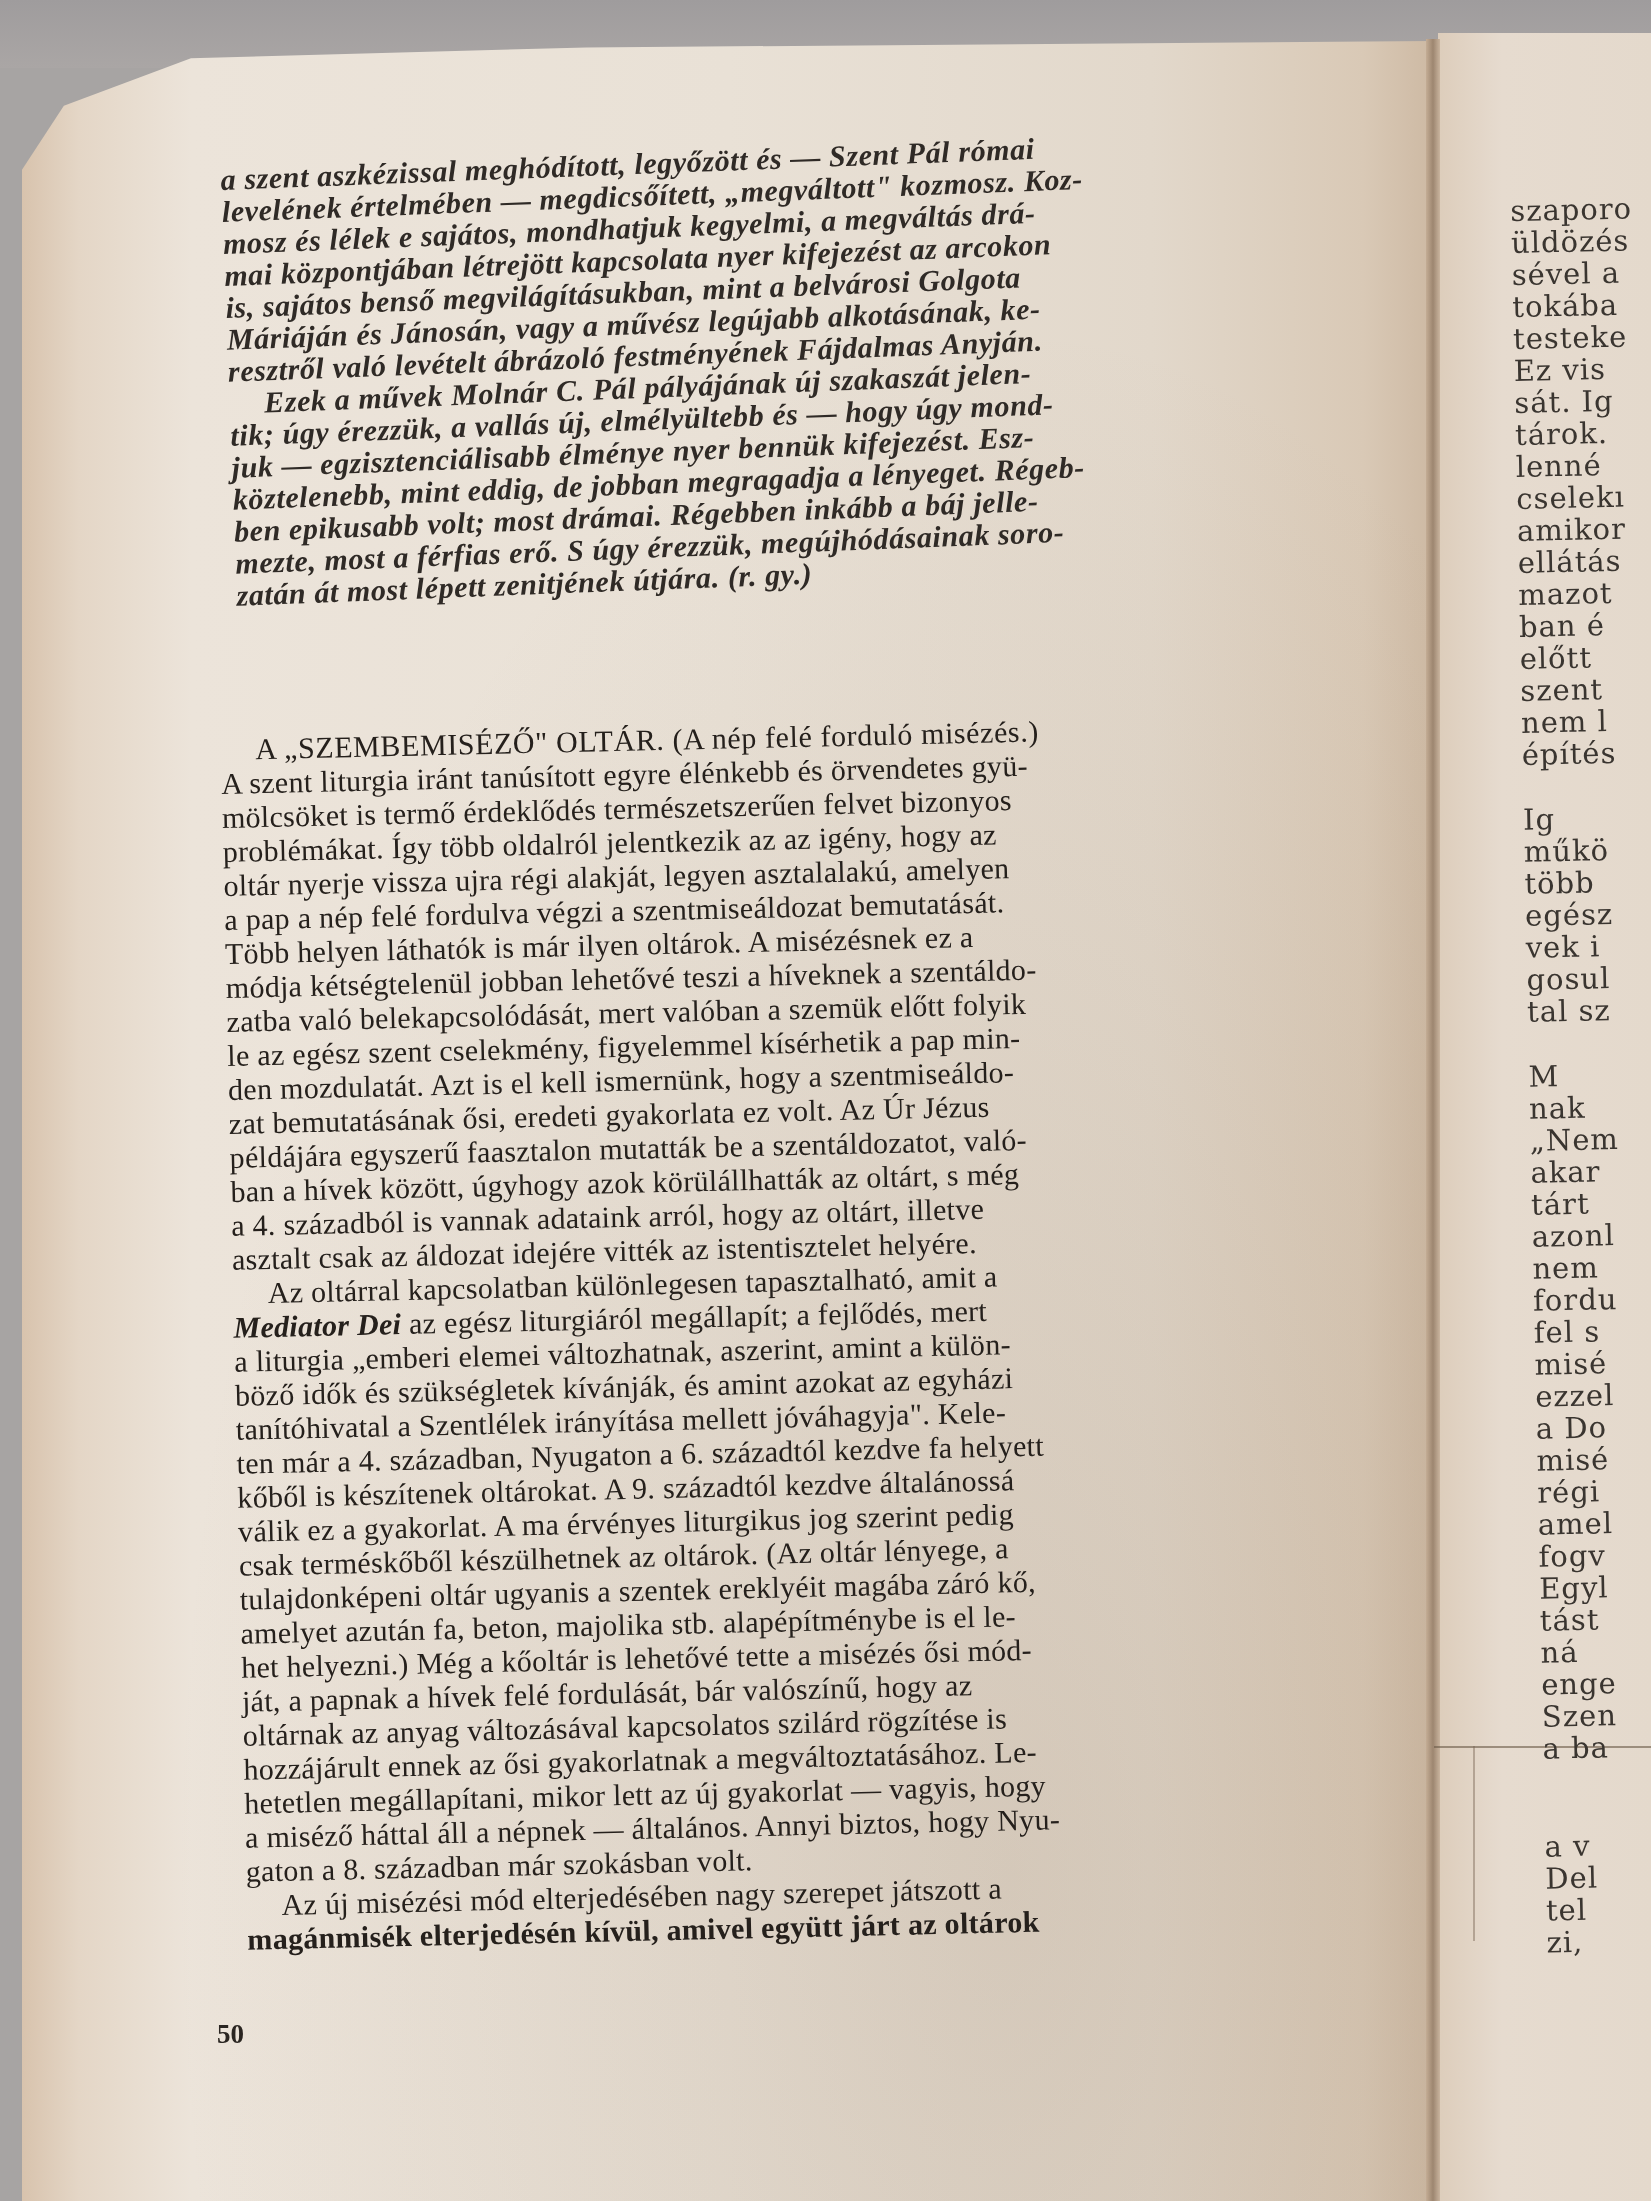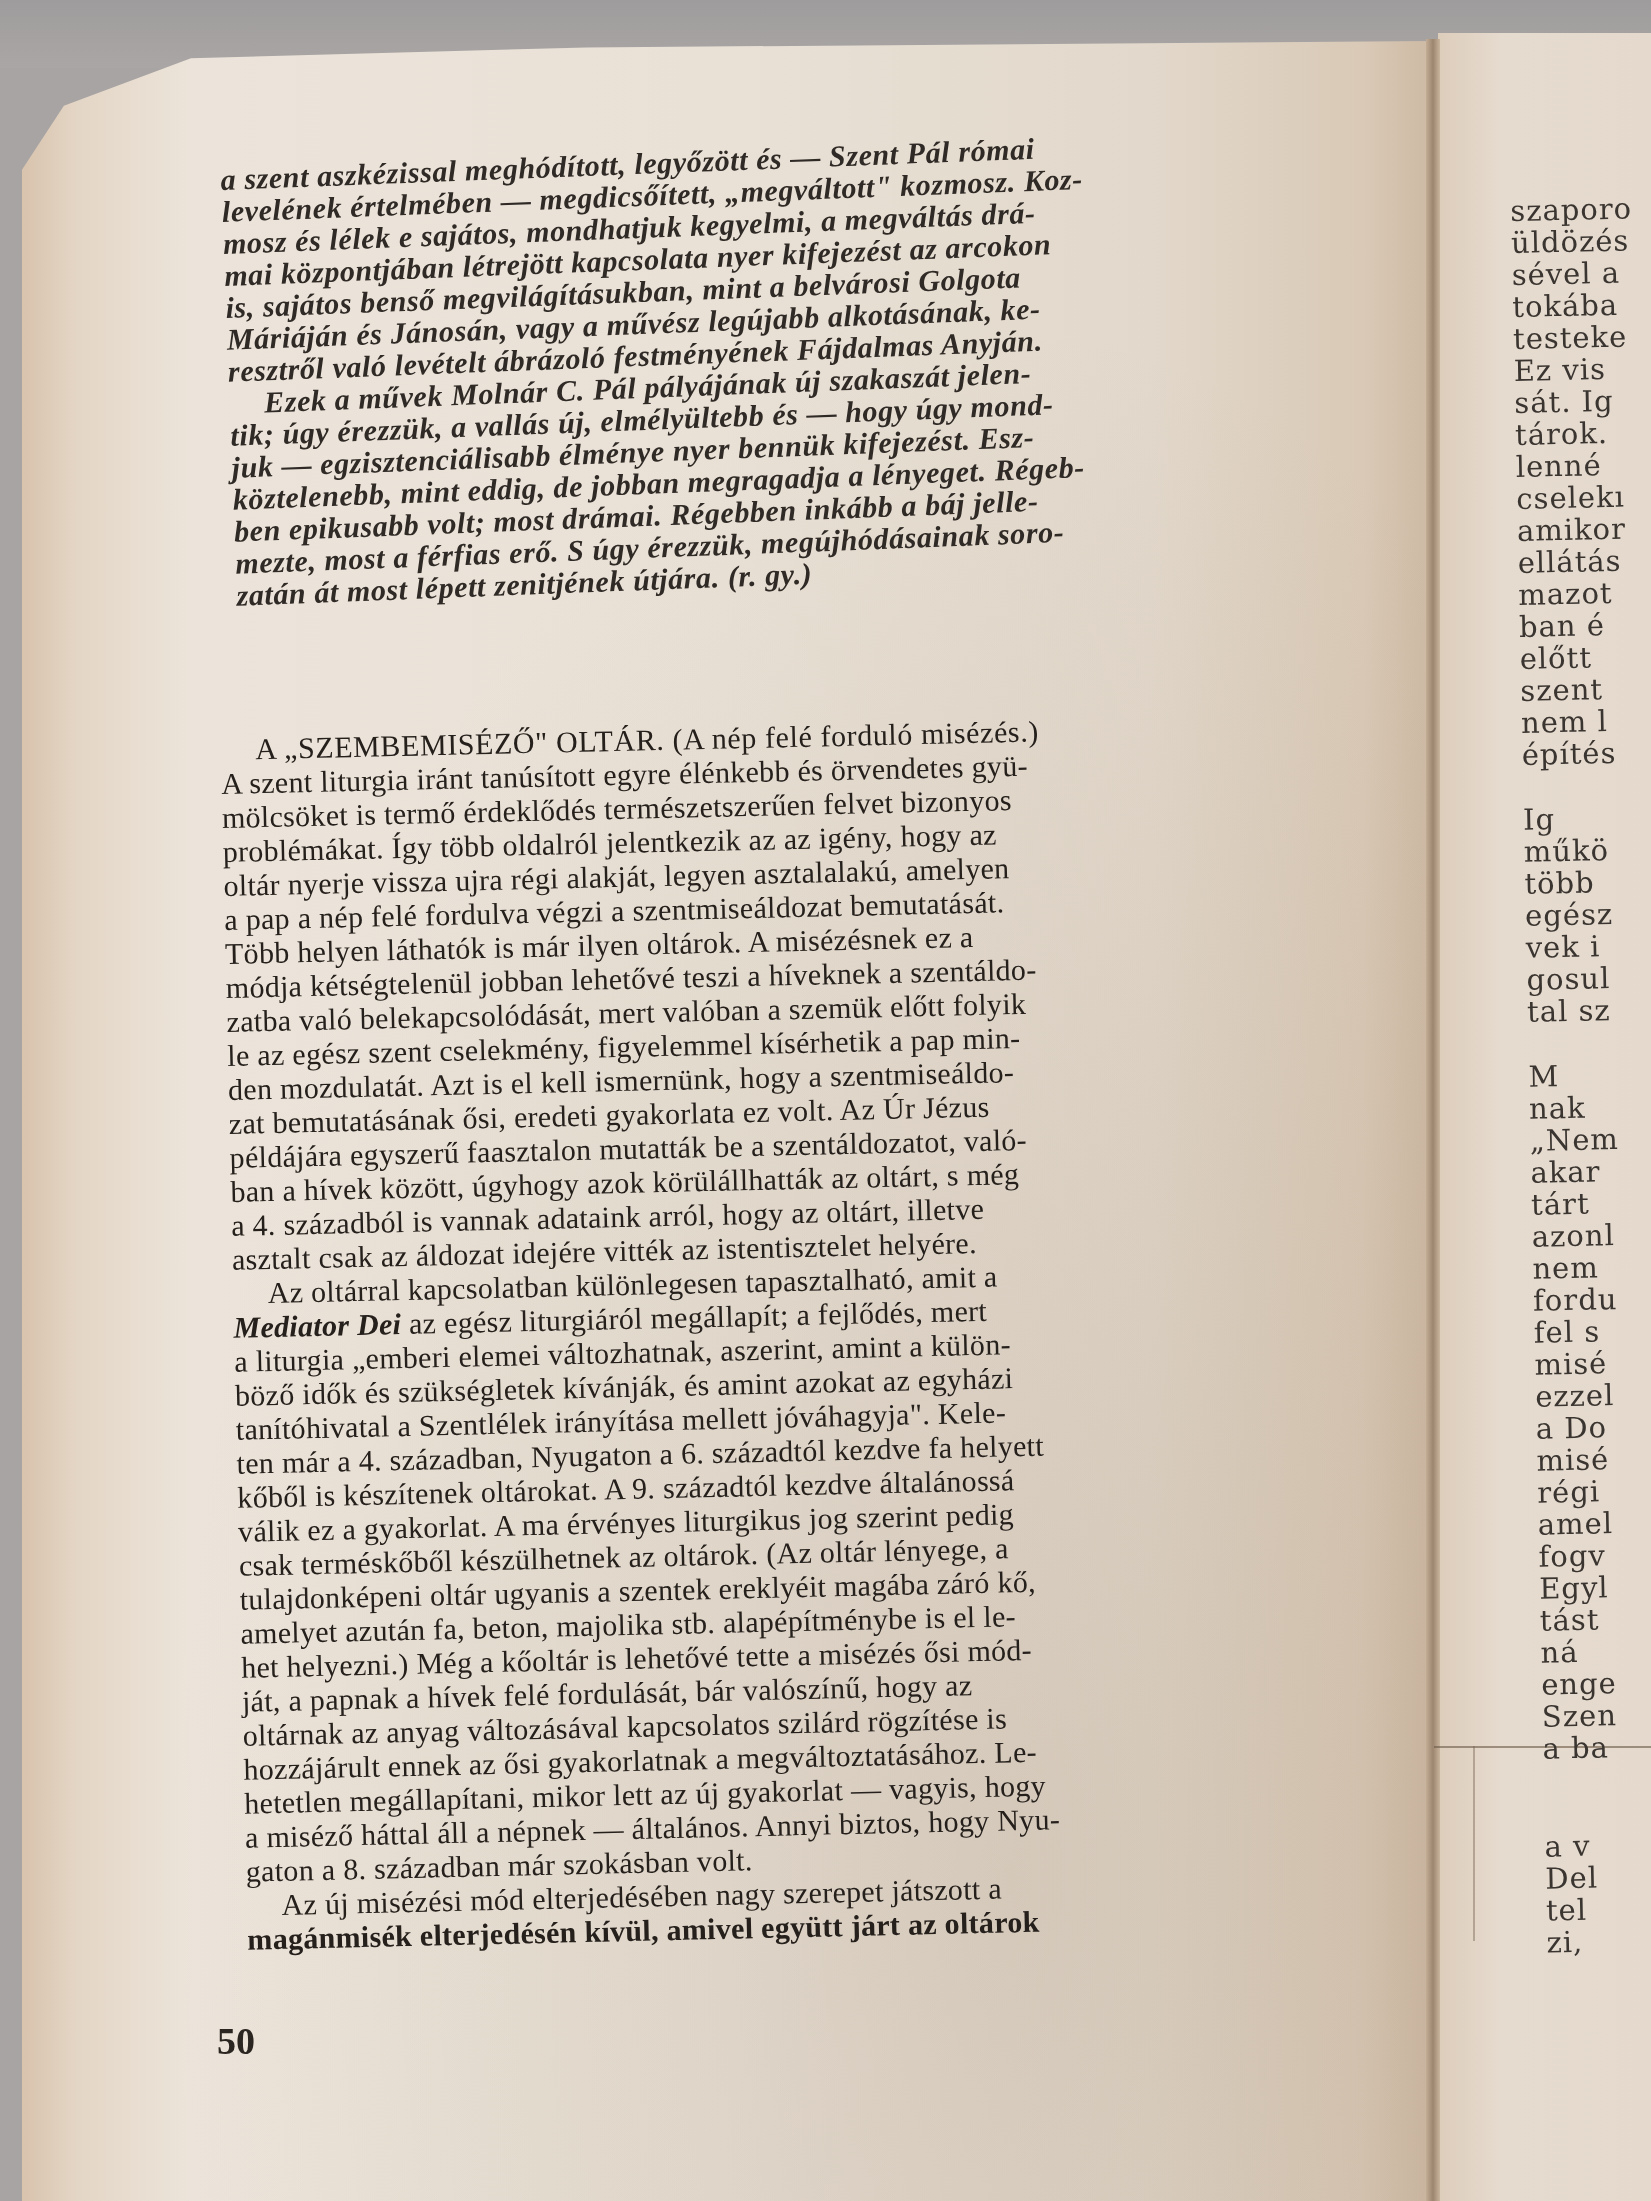--- a/index.html
+++ b/index.html
@@ -58,21 +58,21 @@
       font-family: "Liberation Serif", serif; color: #25201c;
     }
     .main-block .para { font-size: 30px; line-height: 34px; letter-spacing: 0.3px; }
     .indent { padding-left: 35px; }
 
     .heading-inline { letter-spacing: 0.6px; }
     .emph { font-style: italic; font-weight: bold; }
 
     .page-number {
       position: absolute; left: 217px; top: 2019px;
-      font-weight: bold; font-size: 38px; color: #2a2521;
+      font-weight: bold; font-size: 27px; color: #2a2521;
       font-family: "Liberation Serif", serif;
     }
 
     .right-col {
       position: absolute; left: 1510px; top: 195px; width: 156px;
       color: #3a3530; font-size: 29px; line-height: 32px;
       font-family: "DejaVu Serif", serif; letter-spacing: 1px;
       transform: rotate(-1.2deg); transform-origin: left top;
     }
     .right-col .ln { display: block; white-space: nowrap; }

